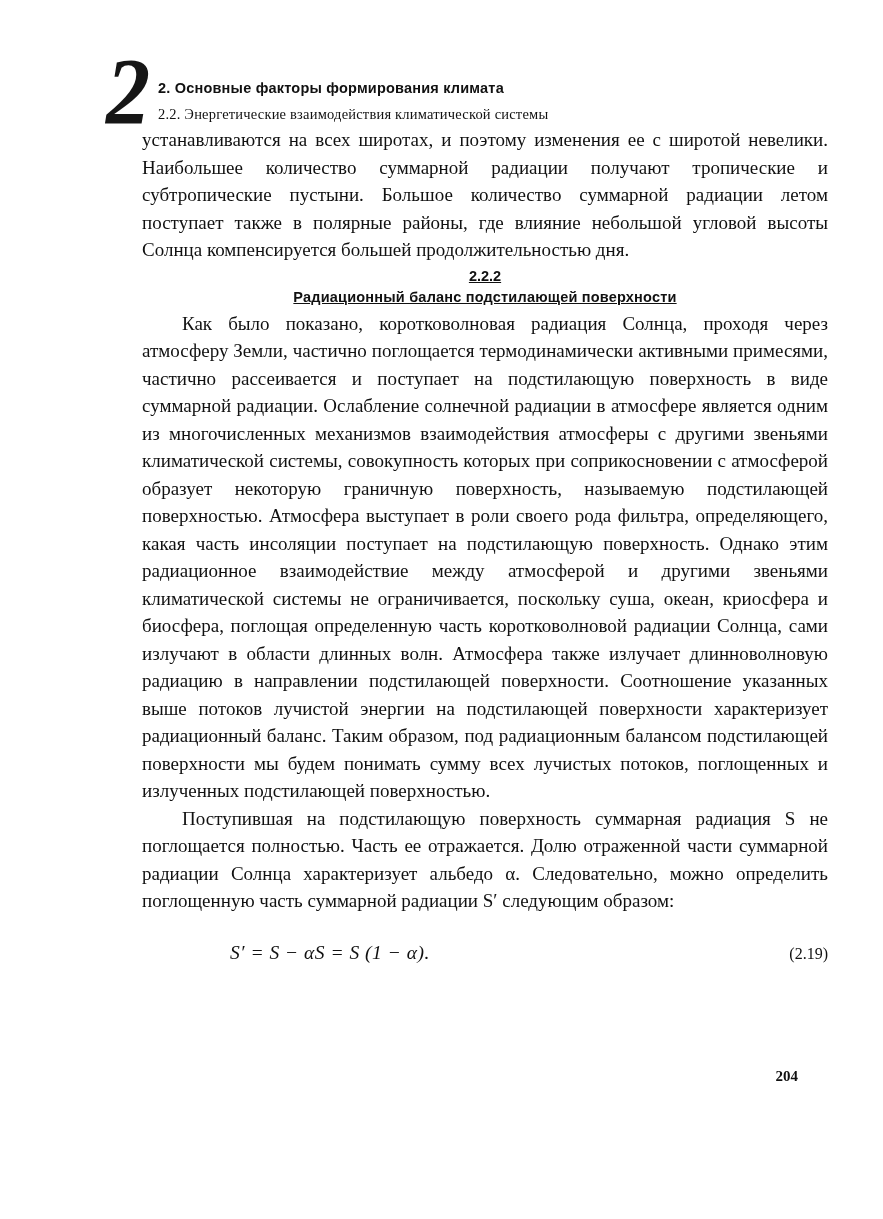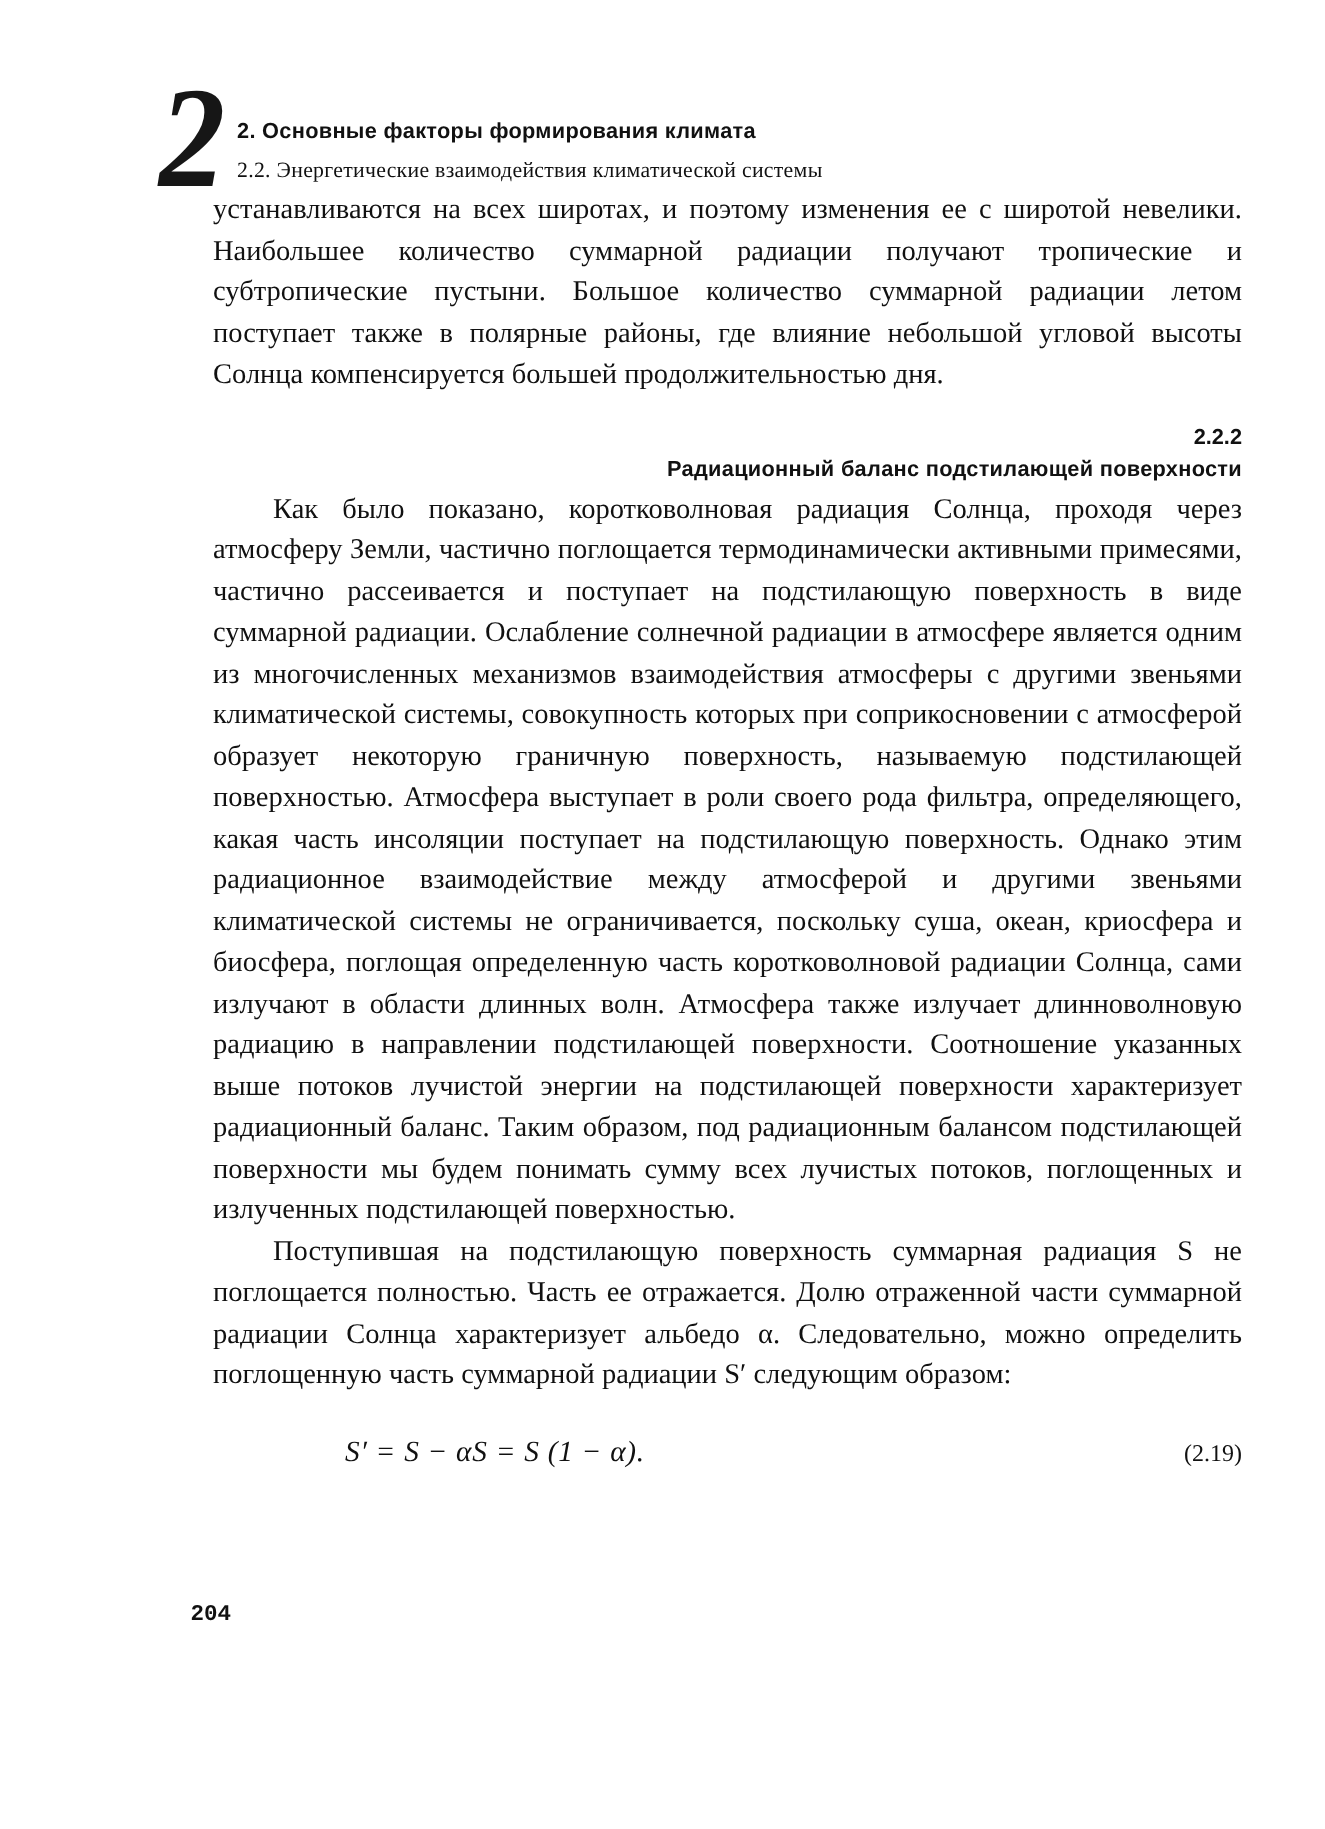--- a/index.html
+++ b/index.html
@@ -64,23 +64,24 @@
     text-align: justify;
   }
   .body-text p {
     margin: 0;
     text-indent: 40px;
   }
   .body-text p.noindent {
     text-indent: 0;
   }
   .subsection {
-    margin: 20px 0 4px 0;
-    text-align: right;
+    margin: 4px 0 4px 0;
+    text-align: center;
     font-family: "Liberation Sans", "DejaVu Sans", sans-serif;
+    text-decoration: underline;
   }
   .sub-num {
     font-weight: 700;
     font-size: 14.5px;
     line-height: 17px;
   }
   .sub-title {
     font-weight: 700;
     font-size: 14.5px;
     line-height: 17px;
@@ -100,27 +101,26 @@
     font-size: 19.5px;
     letter-spacing: 0.5px;
     margin-left: 16px;
   }
   .eq-num {
     font-style: normal;
     font-size: 16px;
   }
   .folio {
     position: absolute;
-    left: 127px;
+    left: 112px;
     width: 686px;
     top: 1068px;
-    text-align: left;
+    text-align: right;
     font-weight: 700;
     font-size: 15px;
-    font-family: Liberation Mono, monospace;
   }
 </style>
 </head>
 <body>
 
 <div class="page">
 
   <div class="chapter-head">
     <div class="numeral">2</div>
     <div class="head-lines">

